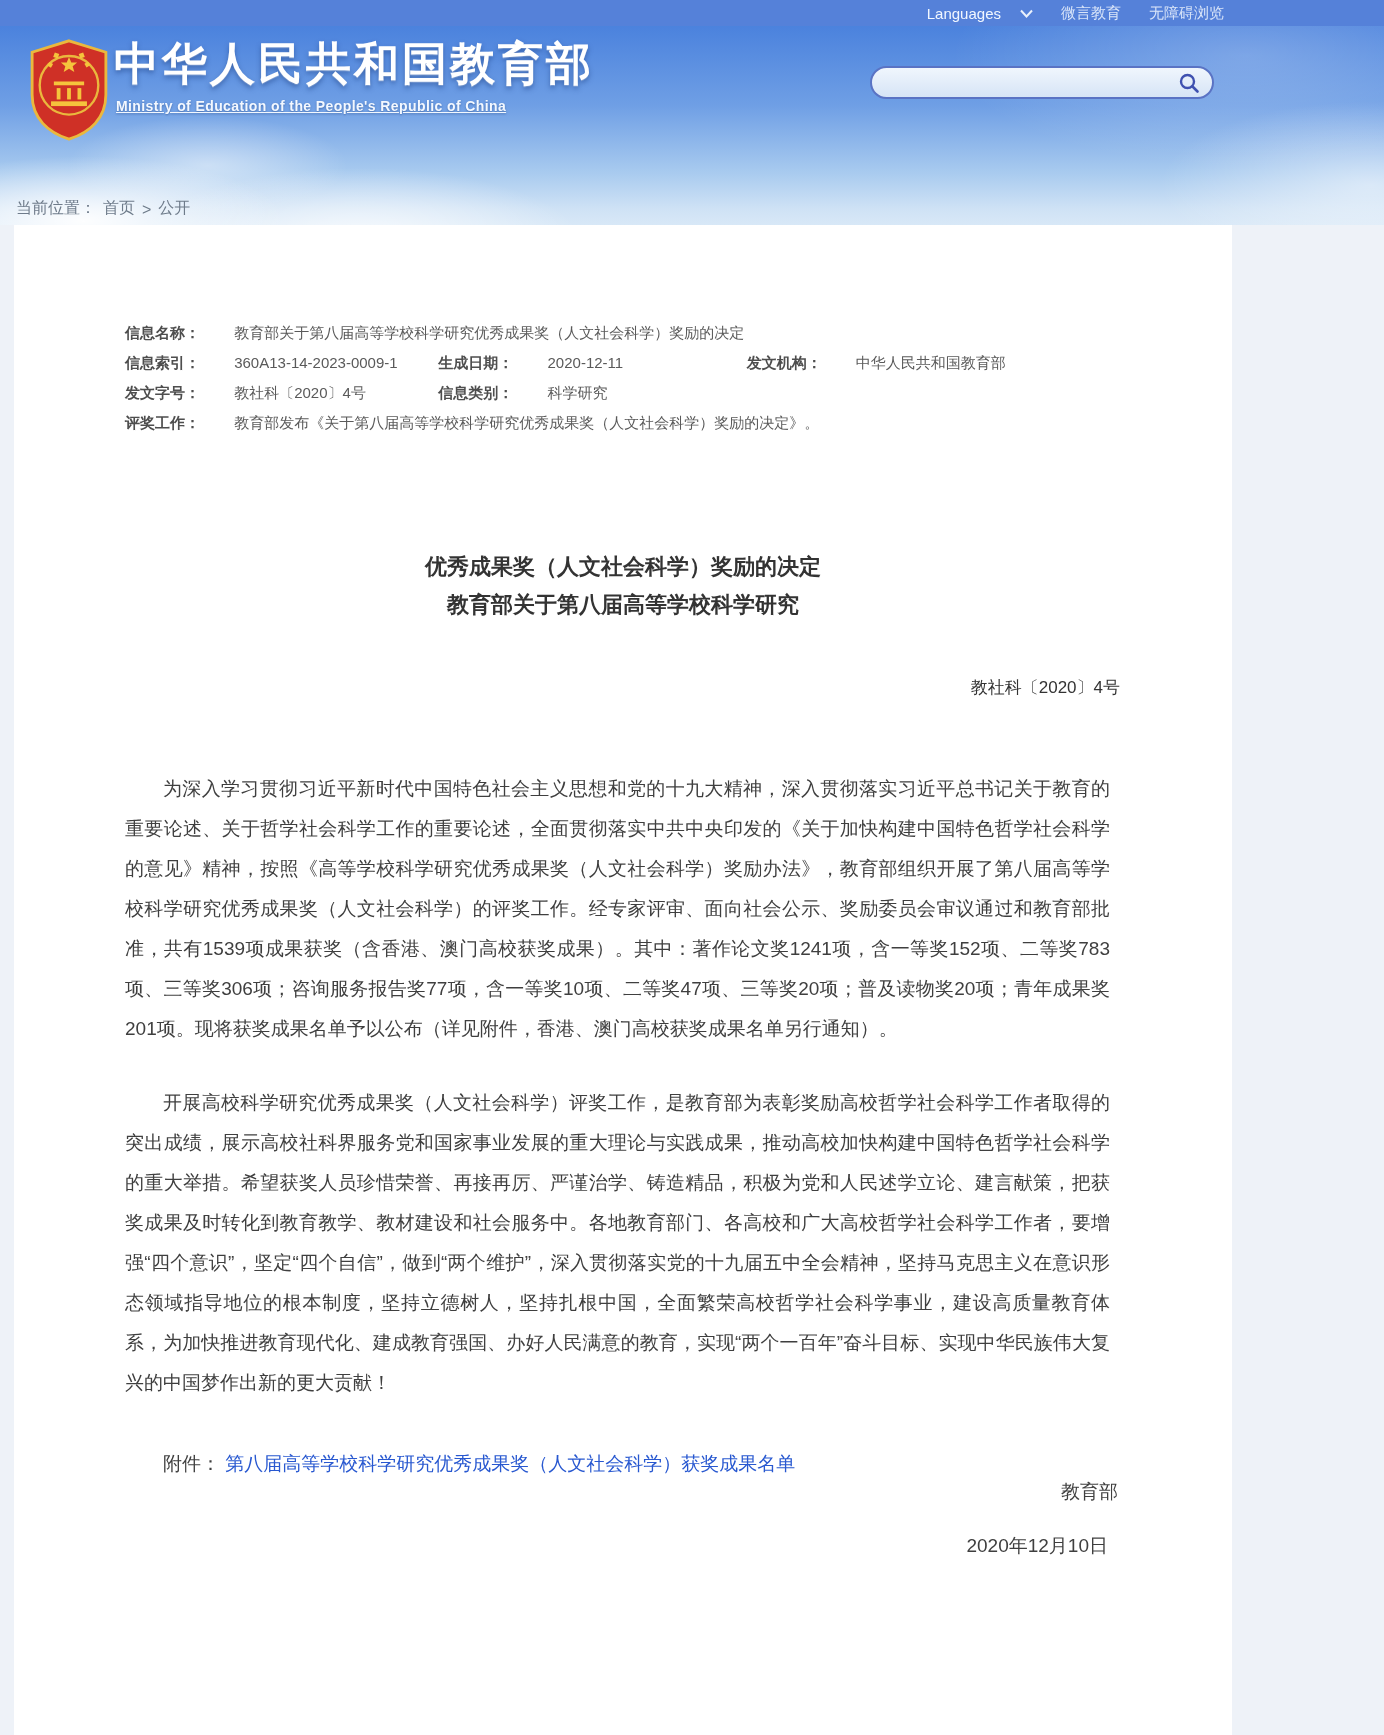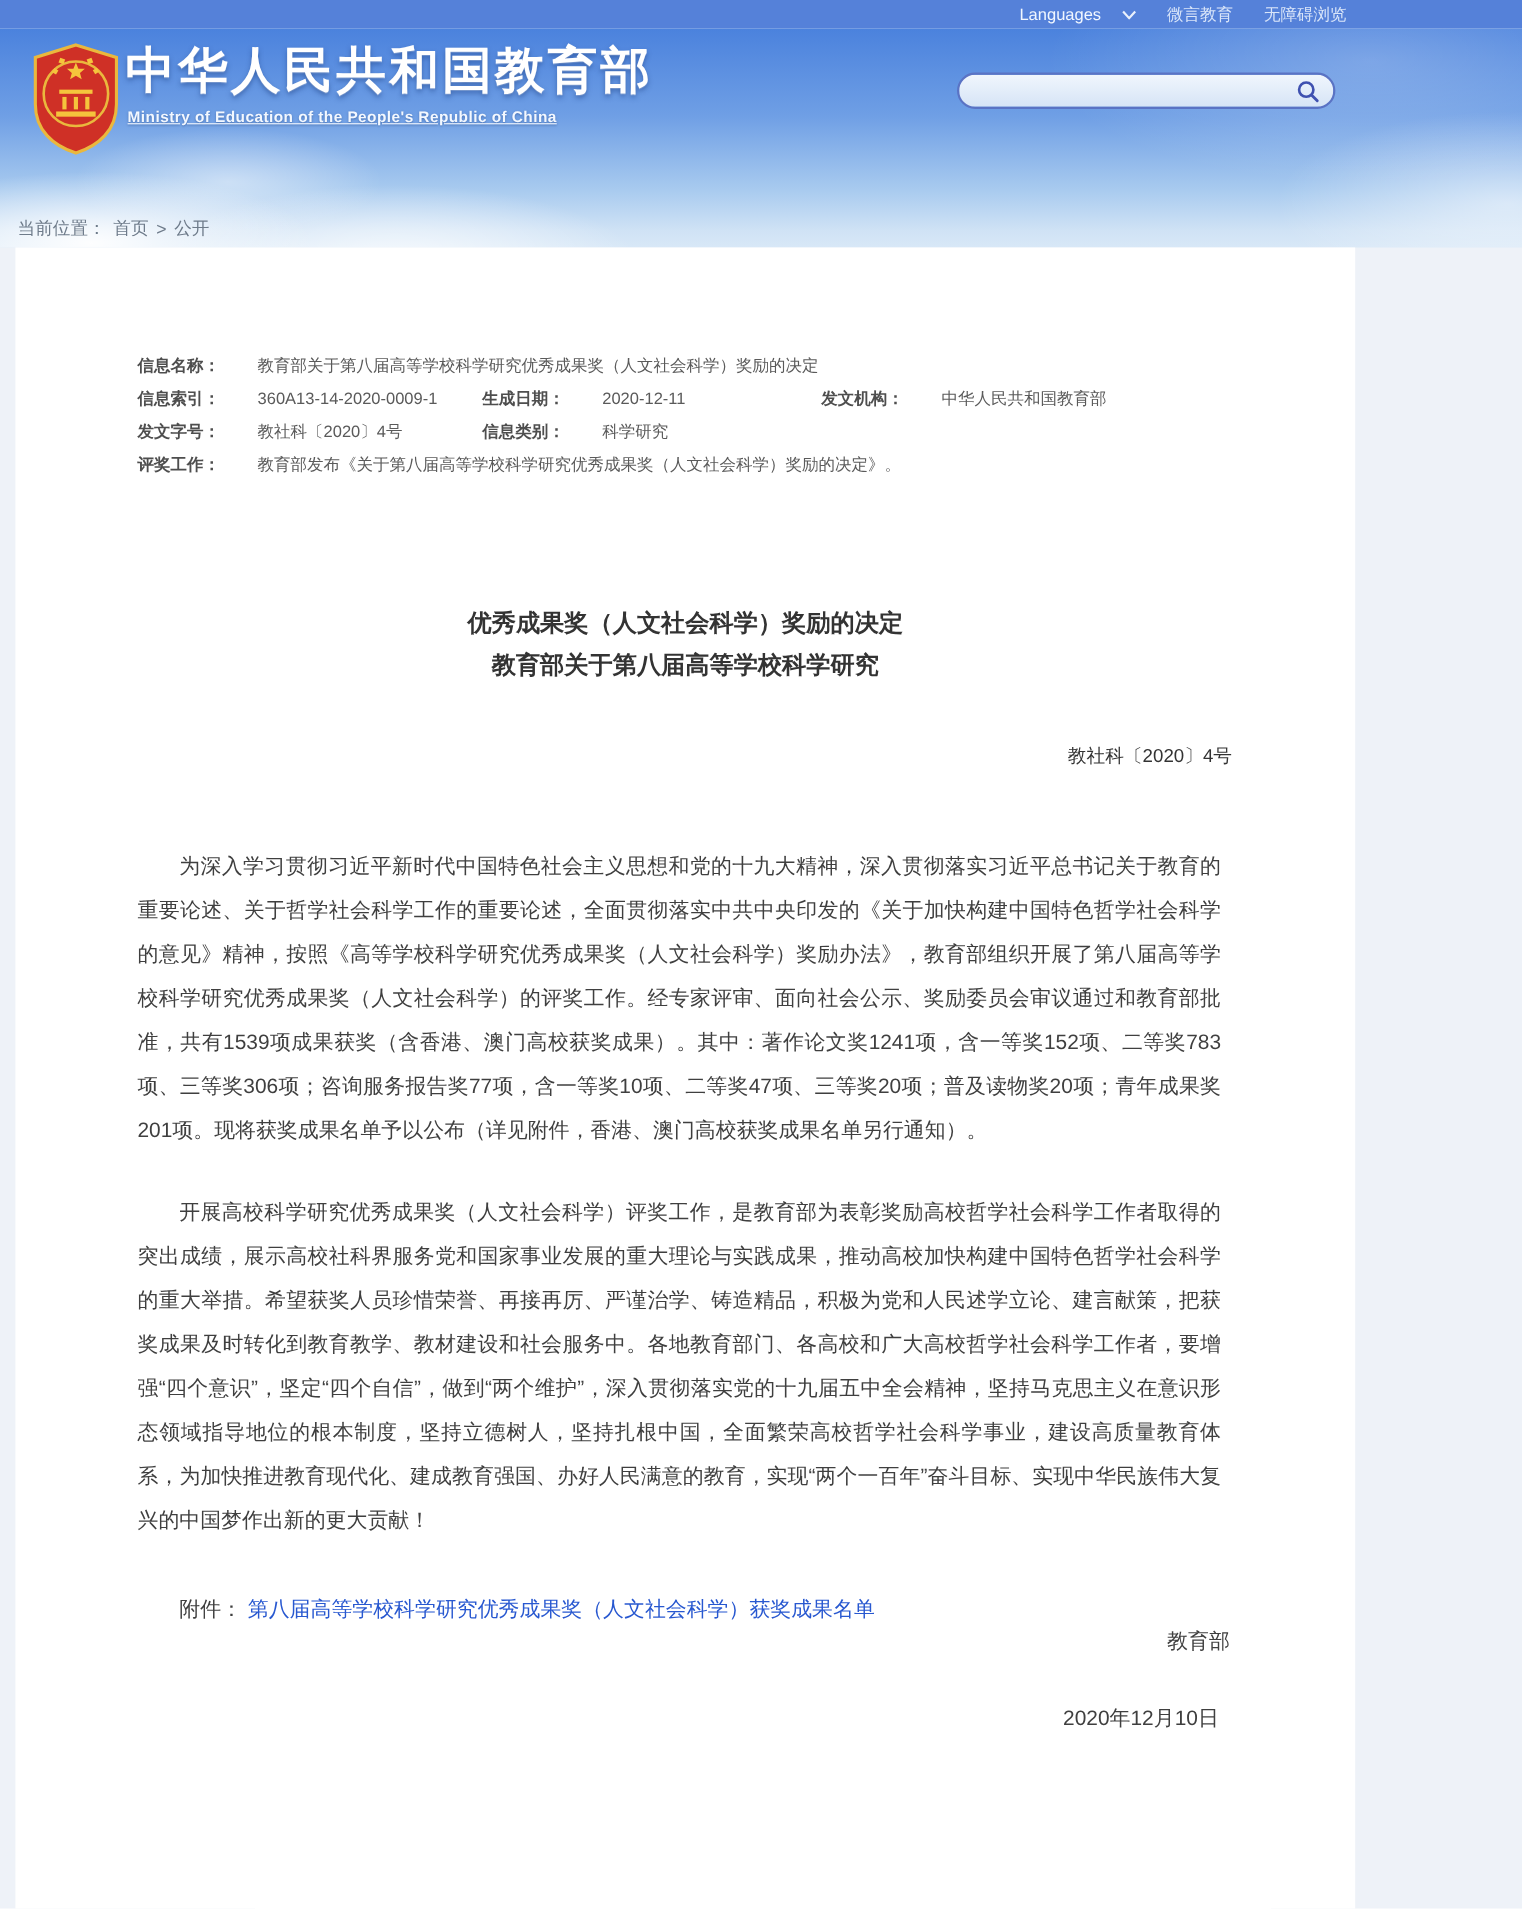--- a/index.html
+++ b/index.html
@@ -97,21 +97,21 @@
     margin: 0 0 34px 0; text-indent: 2em;
     font-size: 19px; line-height: 40px; color: #3f3f3f;
     text-align: justify;
   }
   .attachment {
     margin: 46px 122px 0 111px; text-indent: 2em;
     font-size: 19px; line-height: 30px; color: #3f3f3f;
   }
   .attachment a { color: #2858d0; text-decoration: none; cursor: pointer; }
   .signer { text-align: right; padding-right: 114px; font-size: 19px; color: #3f3f3f; }
-  .doc-date { margin-top: 44px; text-align: right; padding-right: 124px; font-size: 19px; color: #3f3f3f; }
+  .doc-date { margin-top: 28px; text-align: right; padding-right: 124px; font-size: 19px; color: #3f3f3f; }
 </style>
 </head>
 <body>
 
 <div class="topbar">
   <div class="lang-switch">
     <span>Languages</span>
     <svg width="13" height="9" viewBox="0 0 13 9">
         <polyline points="1,1.5 6.5,7.5 12,1.5" fill="none" stroke="#eaf1fc" stroke-width="2"></polyline>
       </svg>
@@ -160,21 +160,21 @@
 
 <div class="panel">
 
   <div class="meta">
     <div class="meta-row">
       <span class="m-label">信息名称：</span>
       <span>教育部关于第八届高等学校科学研究优秀成果奖（人文社会科学）奖励的决定</span>
     </div>
     <div class="meta-row">
       <span class="m-label">信息索引：</span>
-      <span class="m-w1">360A13-14-2020-0009-1</span>
+      <span class="m-w1">360A13-14-2023-0009-1</span>
       <span class="m-label">生成日期：</span>
       <span class="m-w2">2020-12-11</span>
       <span class="m-label">发文机构：</span>
       <span>中华人民共和国教育部</span>
     </div>
     <div class="meta-row">
       <span class="m-label">发文字号：</span>
       <span class="m-w1">教社科〔2020〕4号</span>
       <span class="m-label">信息类别：</span>
       <span>科学研究</span>

